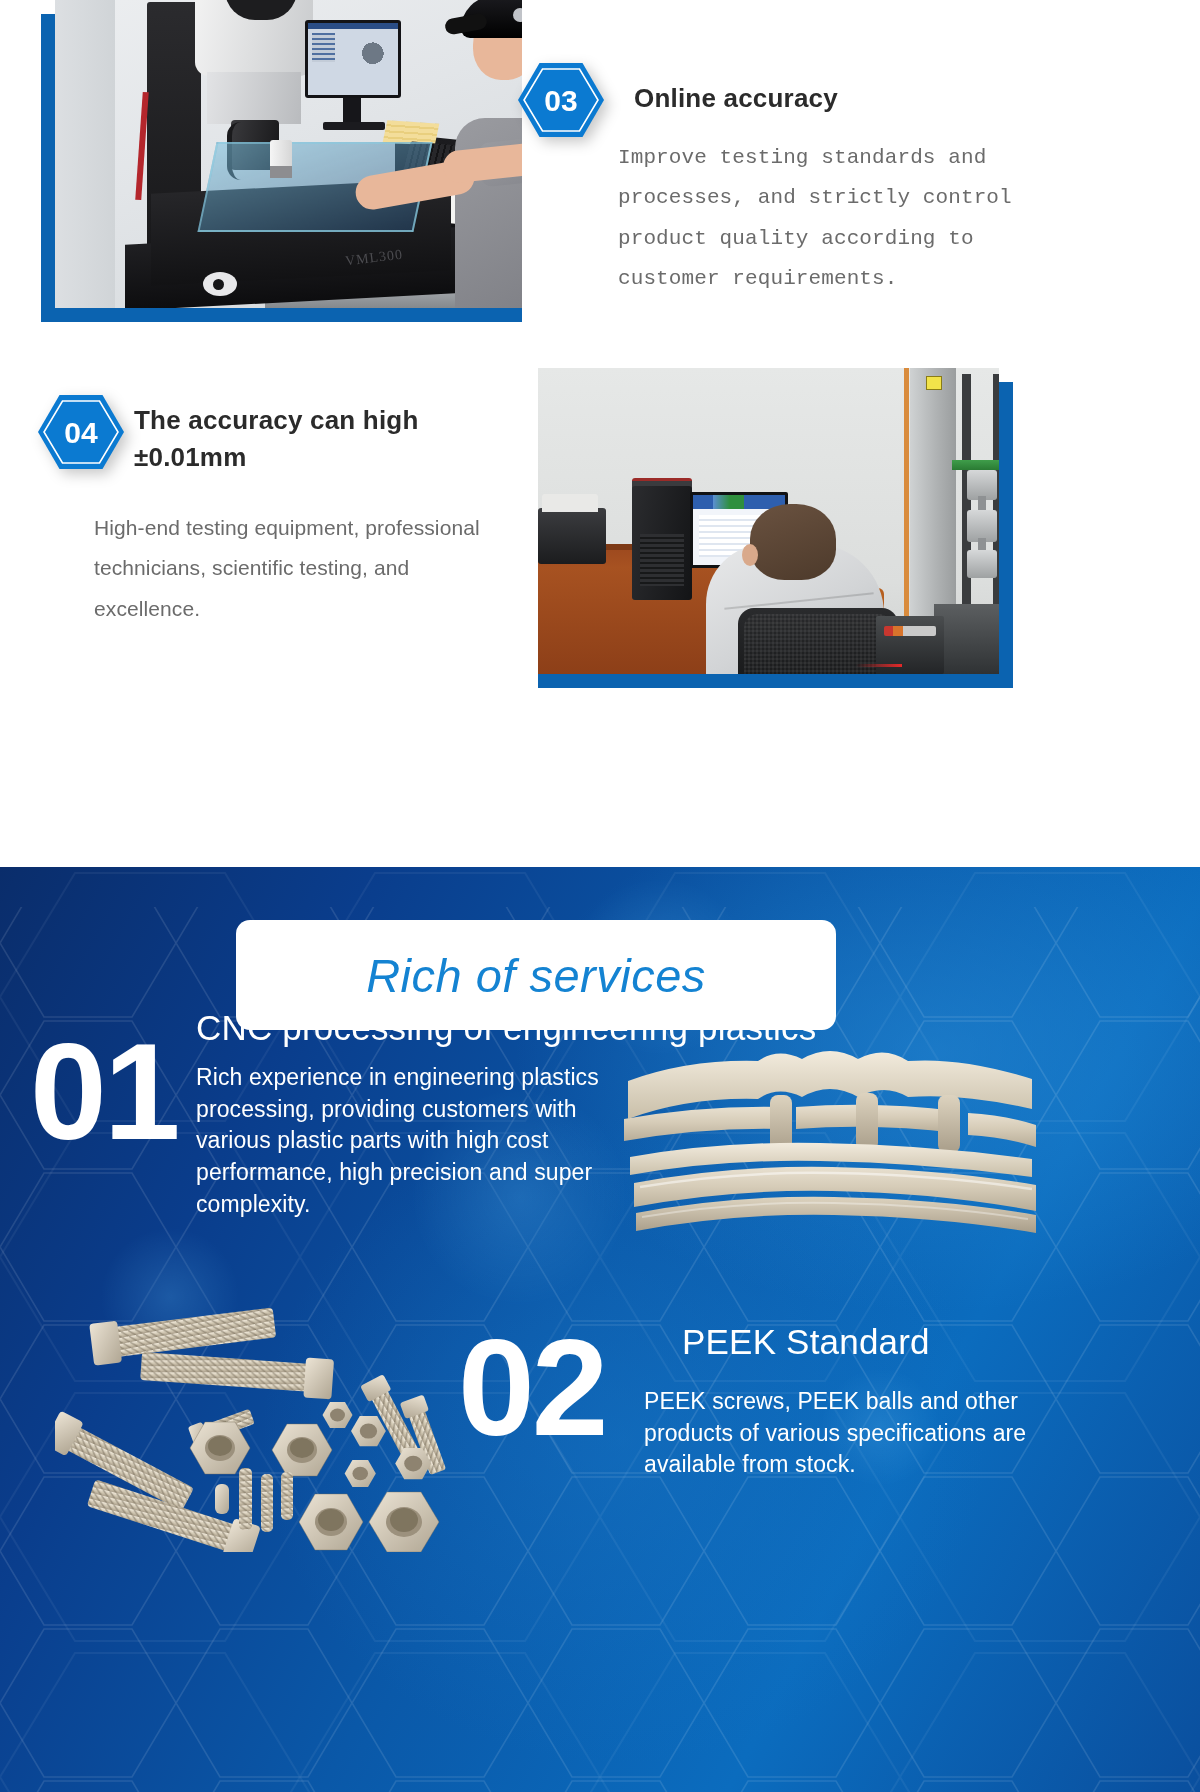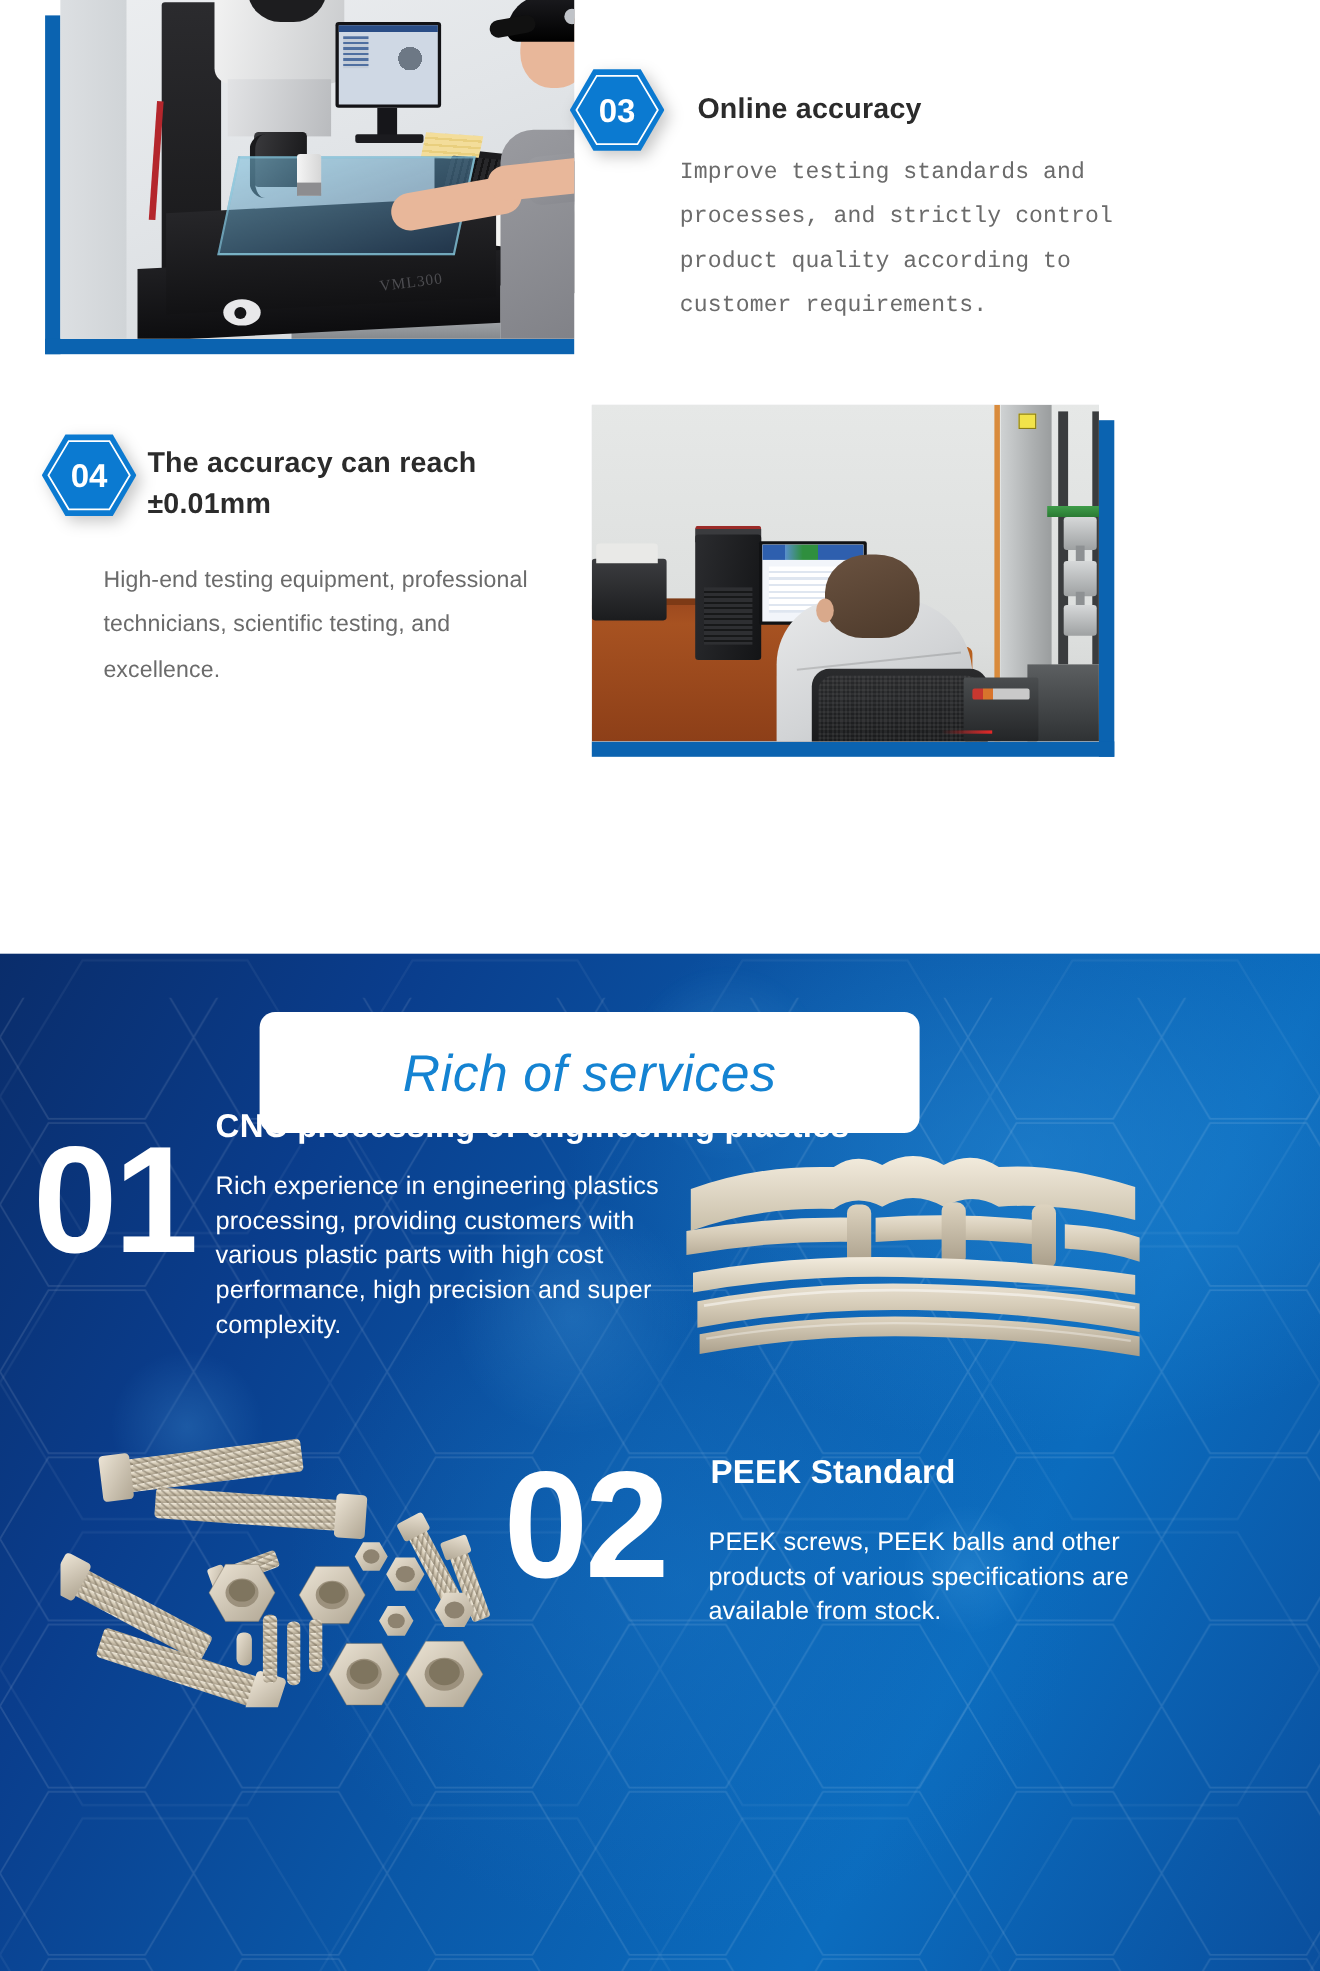--- a/index.html
+++ b/index.html
@@ -260,22 +260,22 @@
     position: absolute;
     color: #ffffff;
     font-weight: bold;
     font-size: 138px;
     line-height: 1;
     letter-spacing: -3px;
   }
   .svc-title {
     position: absolute;
     color: #ffffff;
-    font-weight: bold;
-    font-size: 30px;
+    font-weight: normal;
+    font-size: 35px;
     letter-spacing: .2px;
   }
   .svc-body {
     position: absolute;
     color: #ffffff;
     font-size: 23px;
     line-height: 1.38;
     letter-spacing: .1px;
   }
 
@@ -349,21 +349,21 @@
   <div class="feat-title" style="left:634px; top:80px; width:430px;">Online accuracy</div>
   <div class="feat-body" style="left:618px; top:138px; width:400px;font-family:Liberation Mono, monospace;">Improve testing standards and processes, and strictly control product quality according to customer requirements.</div>
 
   <div class="hex-badge" style="left:38px; top:394px;">
     <svg viewBox="0 0 86 76" aria-hidden="true">
       <polygon points="21.5,1 64.5,1 86,38 64.5,75 21.5,75 0,38" fill="#0b7ad1"></polygon>
       <polygon points="24.5,7 61.5,7 80,38 61.5,69 24.5,69 6,38" fill="none" stroke="#ffffff" stroke-width="1.6"></polygon>
       <text class="hex-num" x="43" y="49" text-anchor="middle">04</text>
     </svg>
   </div>
-  <div class="feat-title" style="left:134px; top:402px; width:360px;">The accuracy can reach ±0.01mm</div>
+  <div class="feat-title" style="left:134px; top:402px; width:360px;">The accuracy can high ±0.01mm</div>
   <div class="feat-body" style="left:94px; top:508px; width:420px;">High-end testing equipment, professional technicians, scientific testing, and excellence.</div>
 
   <div class="photo-frame" id="photo2-wrap">
     <div class="frame-bar frame-right"></div>
     <div class="frame-bar frame-bottom"></div>
     <div class="photo">
       <div class="scene">
         <div class="p2-wall"></div>
         <div class="p2-baseboard"></div>
         <div class="p2-machine-col"></div>
@@ -465,21 +465,21 @@
 
   <path d="M10,122 q90,-16 190,-14 q110,2 212,16 l0,18 q-104,-14 -212,-16 q-100,-2 -190,14 z" fill="url(#peekB)"></path>
   <path d="M14,148 q96,-18 198,-16 q110,2 204,18 l0,26 q-96,-18 -204,-20 q-102,-2 -198,16 z" fill="url(#peekA)"></path>
   <path d="M16,178 q96,-18 198,-16 q110,2 202,18 l0,18 q-94,-16 -202,-18 q-102,-2 -198,16 z" fill="url(#peekC)"></path>
 
   <path d="M20,152 q96,-16 194,-14 q106,2 198,16" fill="none" stroke="rgba(255,255,255,.5)" stroke-width="2.5"></path>
   <path d="M22,182 q96,-16 192,-14 q104,2 194,16" fill="none" stroke="rgba(255,255,255,.35)" stroke-width="2"></path>
 </svg>
 
 <div class="big-num" style="left:458px; top:1318px;">02</div>
-<div class="svc-title" style="left:646px; top:1322px; width:400px;">PEEK Standard</div>
+<div class="svc-title" style="left:682px; top:1322px; width:400px;">PEEK Standard</div>
 <div class="svc-body" style="left:644px; top:1386px; width:400px;">PEEK screws, PEEK balls and other products of various specifications are available from stock.</div>
 
 <svg id="peek-screws" viewBox="0 0 420 280">
   <defs>
     <linearGradient id="boltG" x1="0" y1="0" x2="0" y2="1">
       <stop offset="0%" stop-color="#efe8da"></stop>
       <stop offset="50%" stop-color="#d3c9b4"></stop>
       <stop offset="100%" stop-color="#a99e8a"></stop>
     </linearGradient>
     <linearGradient id="headG" x1="0" y1="0" x2="1" y2="1">

